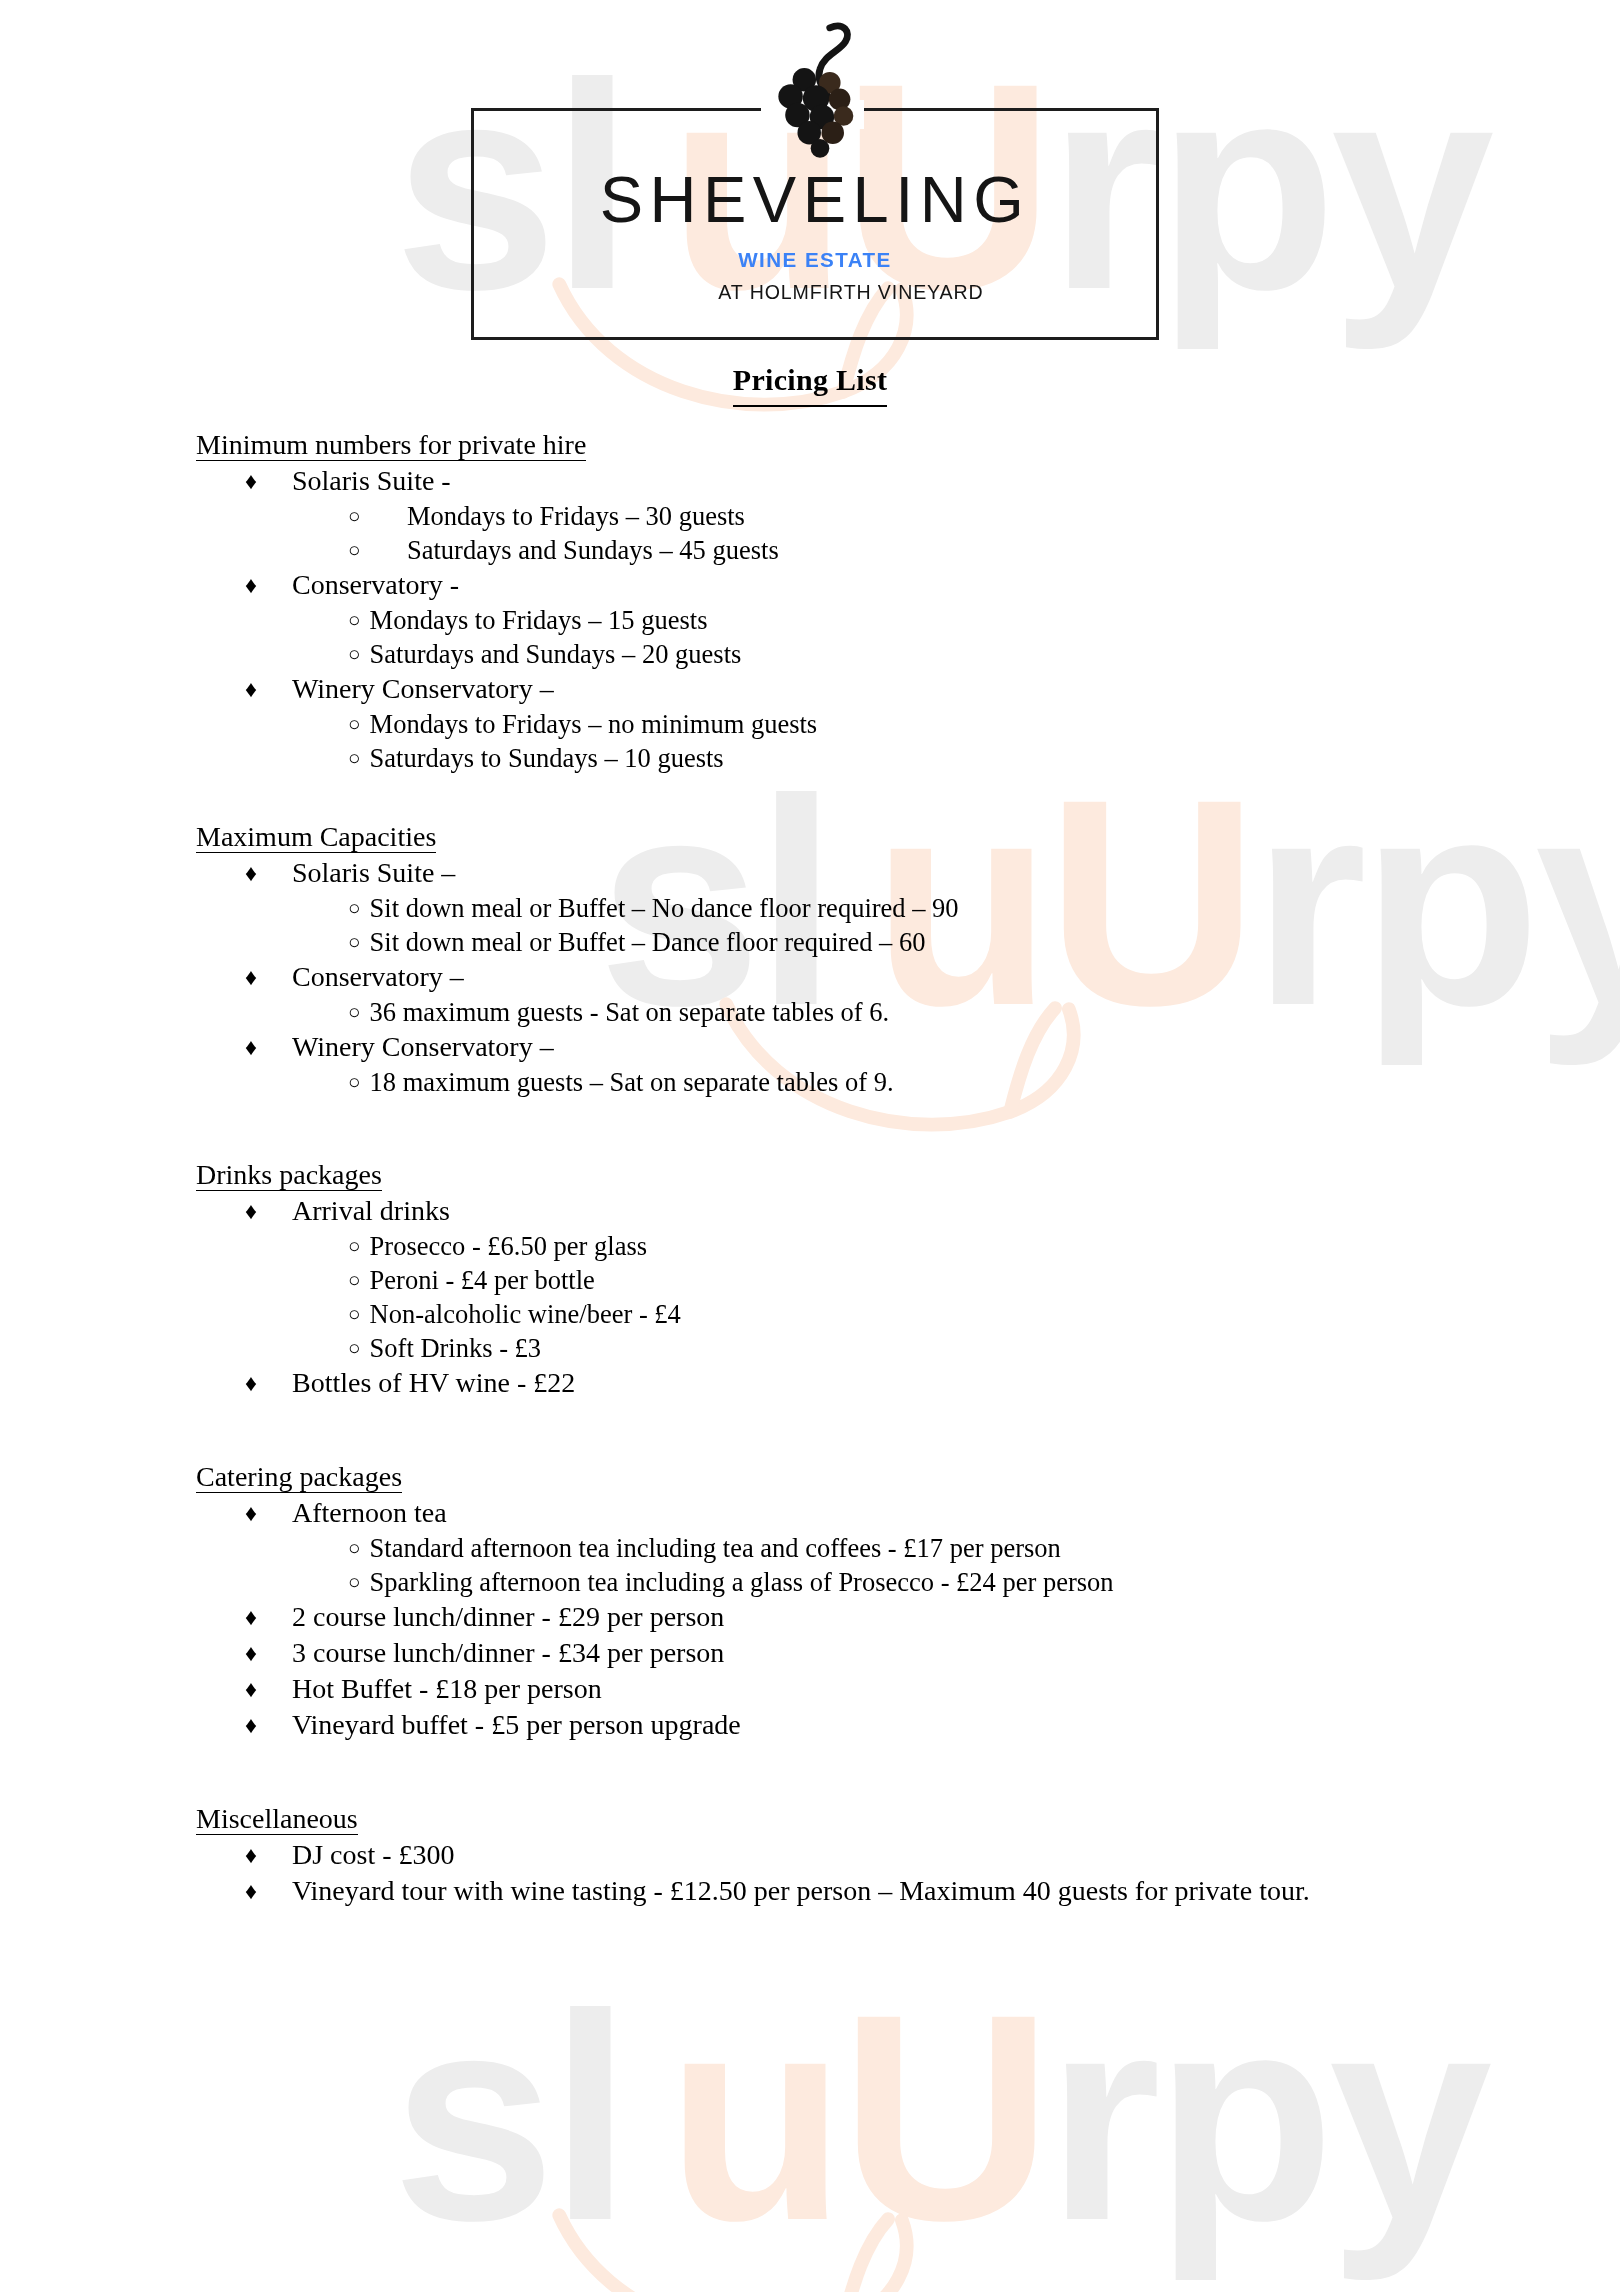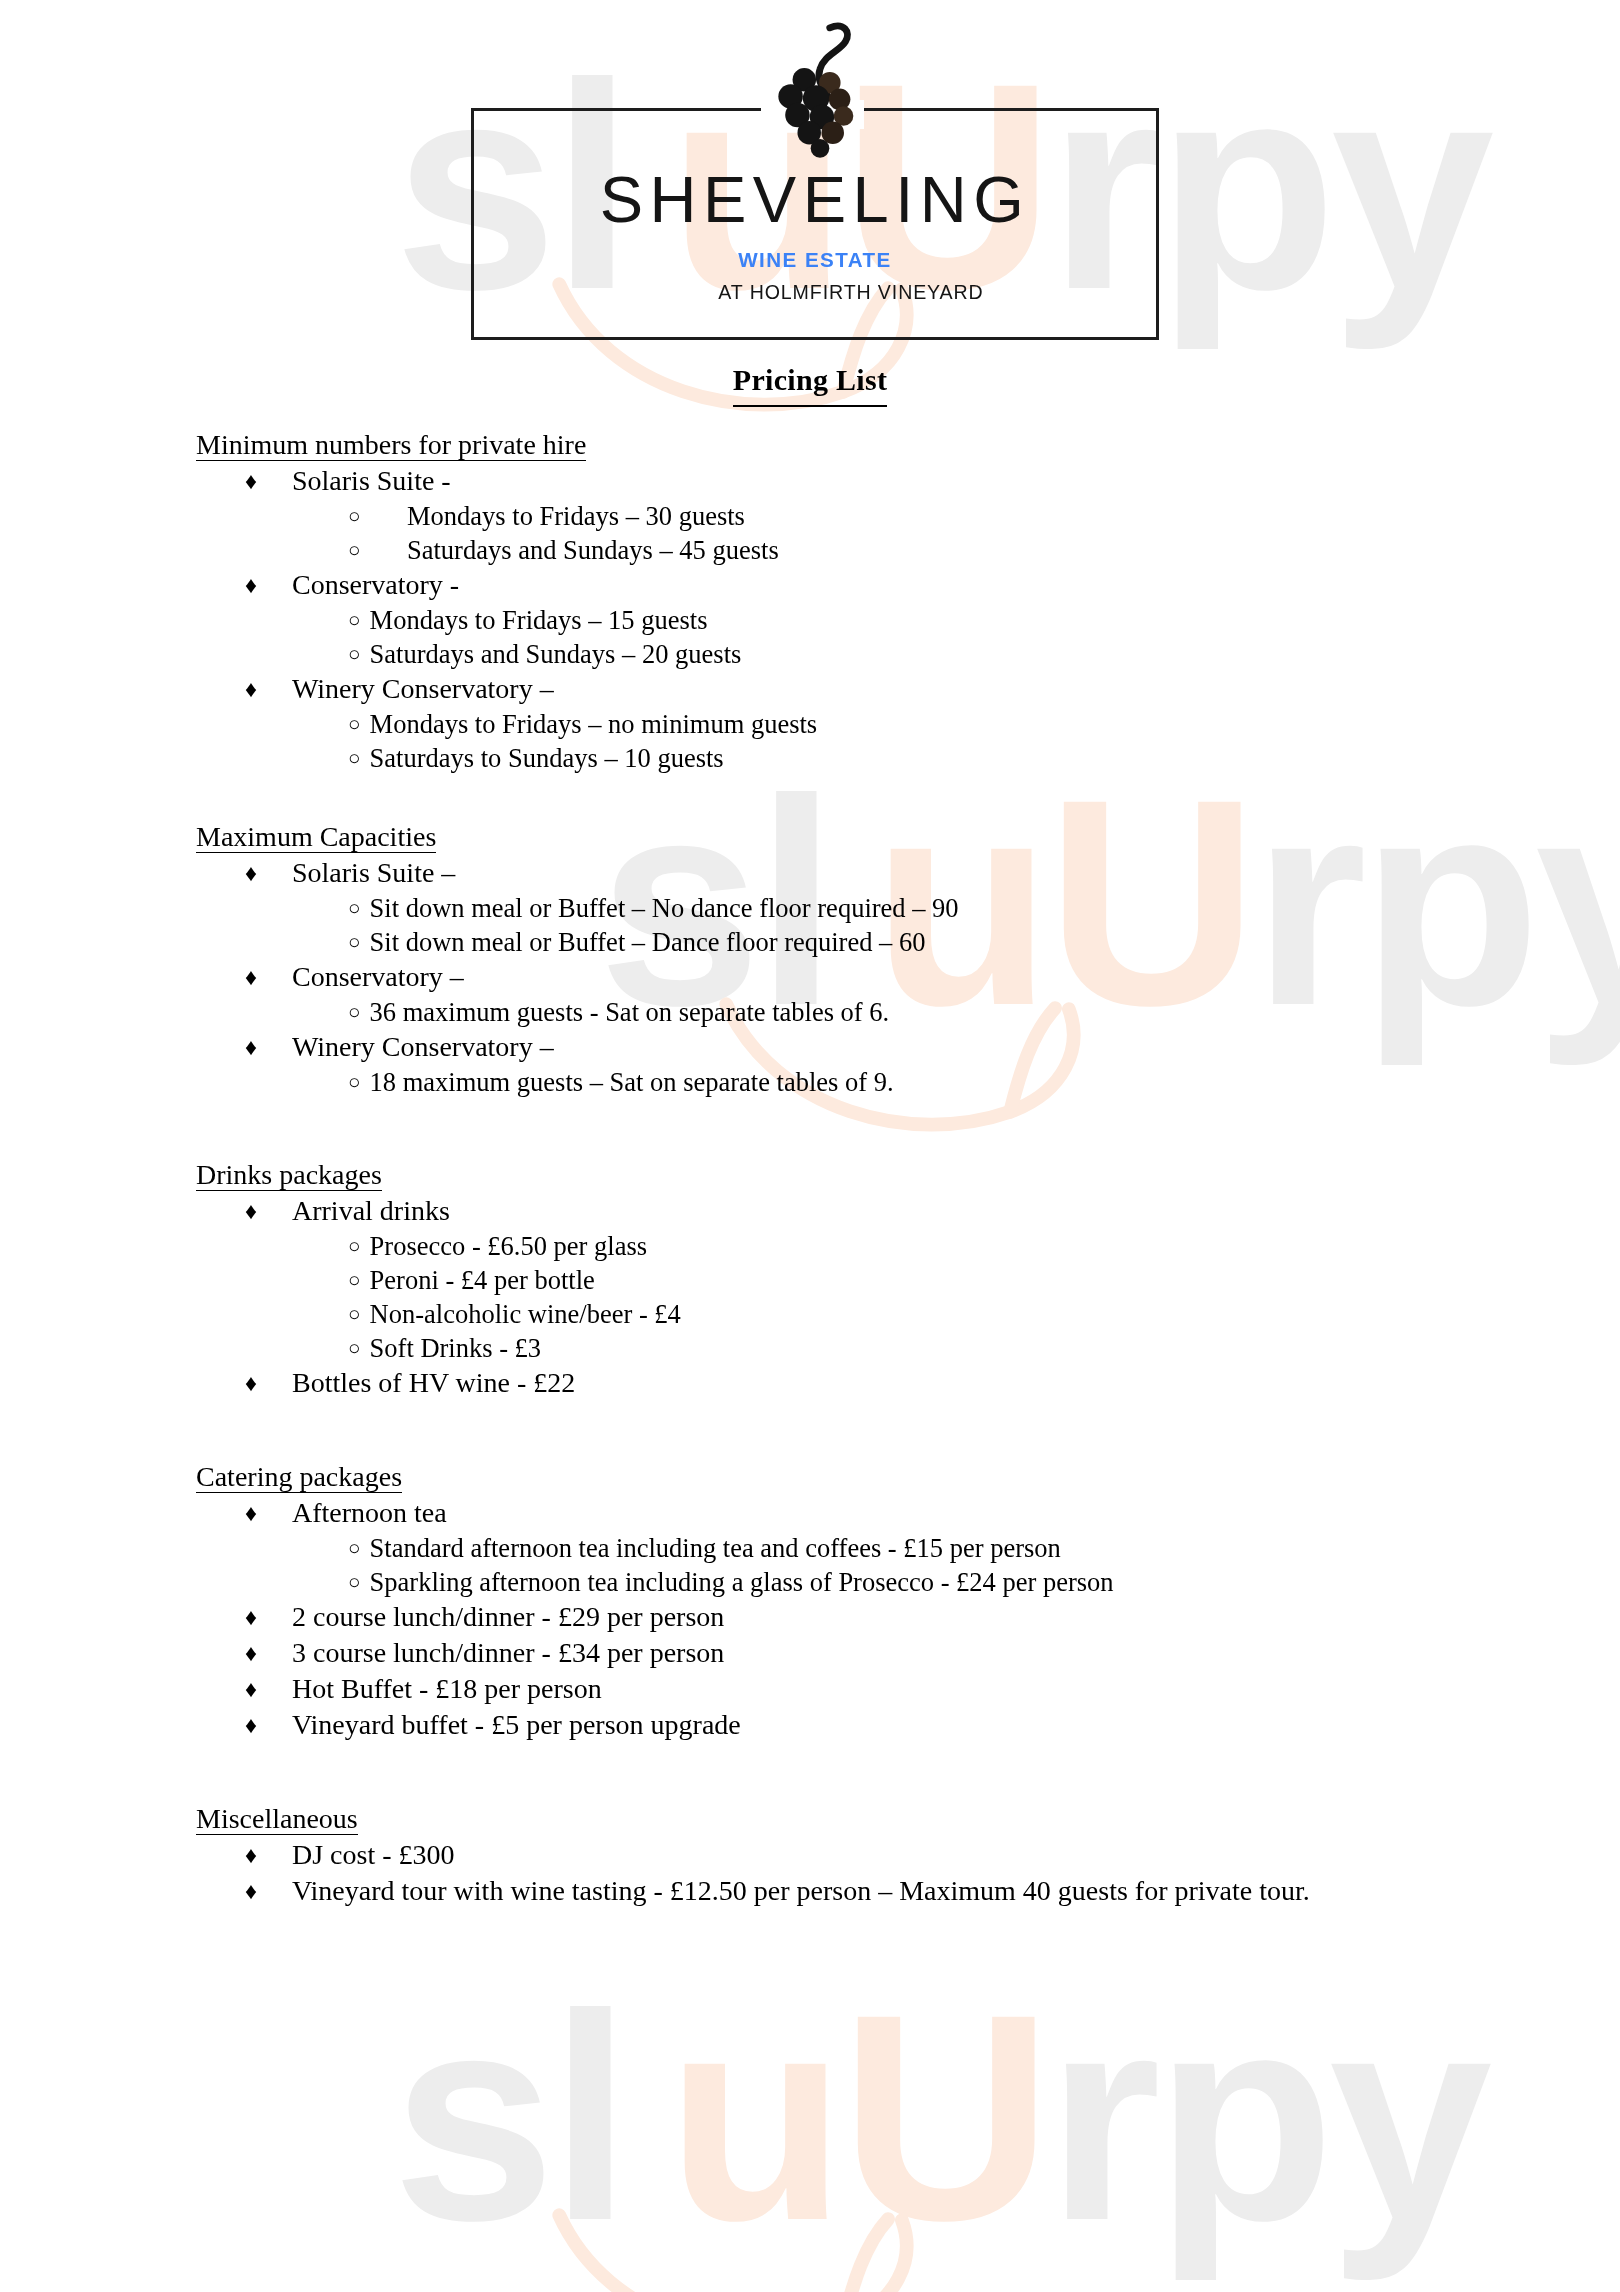--- a/index.html
+++ b/index.html
@@ -282,21 +282,21 @@
           <li class="lvl2"><span class="bul">○</span><span>Non-alcoholic wine/beer - £4</span></li>
           <li class="lvl2"><span class="bul">○</span><span>Soft Drinks - £3</span></li>
         </ul>
         <li class="lvl1"><span class="bul">♦</span><span>Bottles of HV wine - £22</span></li>
       </ul>
       <div class="gap-lg"></div>
       <div class="sec-head"><span>Catering packages</span></div>
       <ul>
         <li class="lvl1"><span class="bul">♦</span><span>Afternoon tea</span></li>
         <ul>
-          <li class="lvl2"><span class="bul">○</span><span>Standard afternoon tea including tea and coffees - £15 per person</span></li>
+          <li class="lvl2"><span class="bul">○</span><span>Standard afternoon tea including tea and coffees - £17 per person</span></li>
           <li class="lvl2"><span class="bul">○</span><span>Sparkling afternoon tea including a glass of Prosecco - £24 per person</span></li>
         </ul>
         <li class="lvl1"><span class="bul">♦</span><span>2 course lunch/dinner - £29 per person</span></li>
         <li class="lvl1"><span class="bul">♦</span><span>3 course lunch/dinner - £34 per person</span></li>
         <li class="lvl1"><span class="bul">♦</span><span>Hot Buffet - £18 per person</span></li>
         <li class="lvl1"><span class="bul">♦</span><span>Vineyard buffet - £5 per person upgrade</span></li>
       </ul>
       <div class="gap-lg"></div>
       <div class="sec-head"><span>Miscellaneous</span></div>
       <ul>

